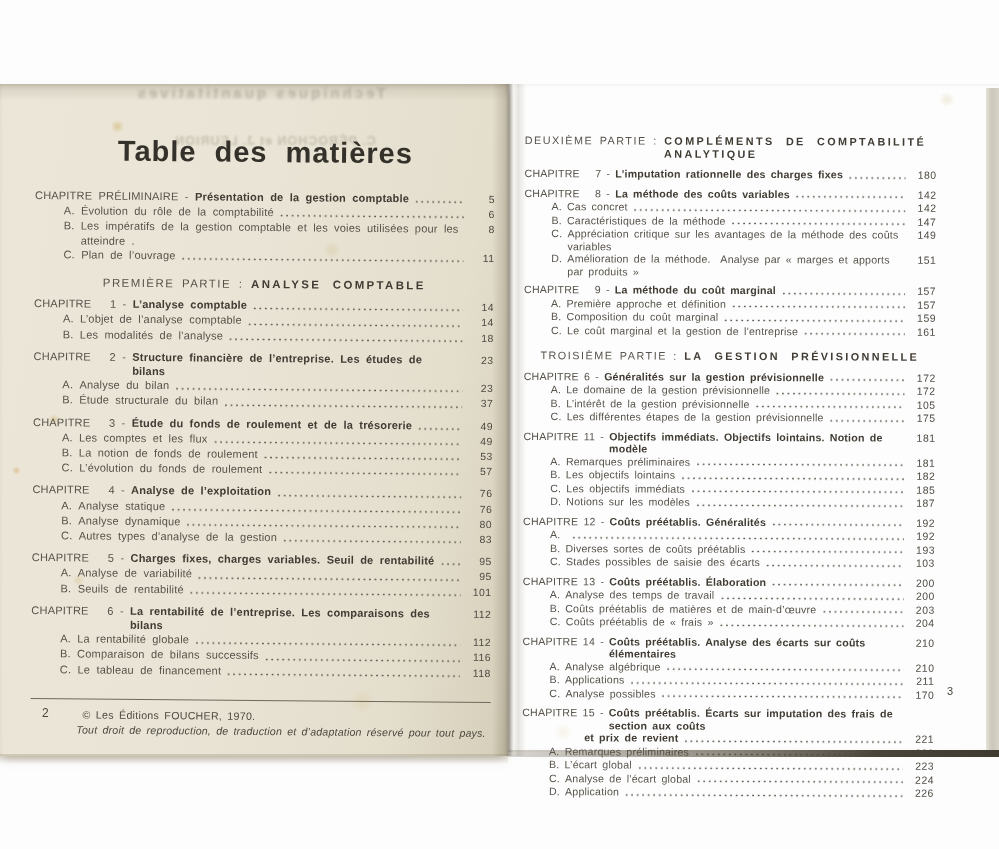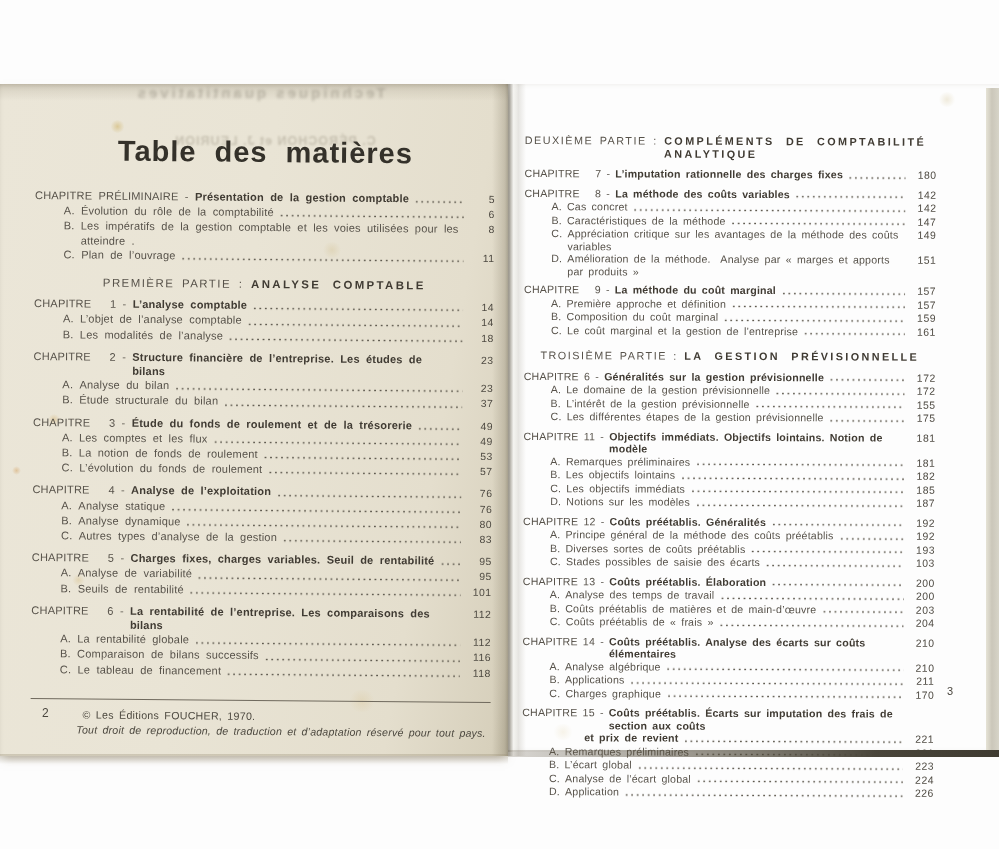--- a/index.html
+++ b/index.html
@@ -383,21 +383,21 @@
             <span class="pre">A. </span>
             <span class="main">Le domaine de la gestion prévisionnelle</span>
             <span class="dots"></span>
             <span class="pg">172</span>
           </div>
 
           <div class="row t-it">
             <span class="pre">B. </span>
             <span class="main">L’intérêt de la gestion prévisionnelle</span>
             <span class="dots"></span>
-            <span class="pg">155</span>
+            <span class="pg">105</span>
           </div>
 
           <div class="row t-it">
             <span class="pre">C. </span>
             <span class="main">Les différentes étapes de la gestion prévisionnelle</span>
             <span class="dots"></span>
             <span class="pg">175</span>
           </div>
 
           <div class="row t-ch gap">
@@ -437,21 +437,20 @@
 
           <div class="row t-ch gap">
             <span class="pre">CHAPITRE 12 - </span>
             <span class="main">Coûts préétablis. Généralités</span>
             <span class="dots"></span>
             <span class="pg">192</span>
           </div>
 
           <div class="row t-it">
             <span class="pre">A. </span>
-            <span class="main">Principe général de la méthode des coûts préétablis</span>
             <span class="dots"></span>
             <span class="pg">192</span>
           </div>
 
           <div class="row t-it">
             <span class="pre">B. </span>
             <span class="main">Diverses sortes de coûts préétablis</span>
             <span class="dots"></span>
             <span class="pg">193</span>
           </div>
@@ -507,21 +506,21 @@
 
           <div class="row t-it">
             <span class="pre">B. </span>
             <span class="main">Applications</span>
             <span class="dots"></span>
             <span class="pg">211</span>
           </div>
 
           <div class="row t-it">
             <span class="pre">C. </span>
-            <span class="main">Charges graphique</span>
+            <span class="main">Analyse possibles</span>
             <span class="dots"></span>
             <span class="pg">170</span>
           </div>
 
           <div class="row t-ch gap nopage">
             <span class="pre">CHAPITRE 15 - </span>
             <span class="main">Coûts préétablis. Écarts sur imputation des frais de section aux coûts</span>
 
           </div>
 

